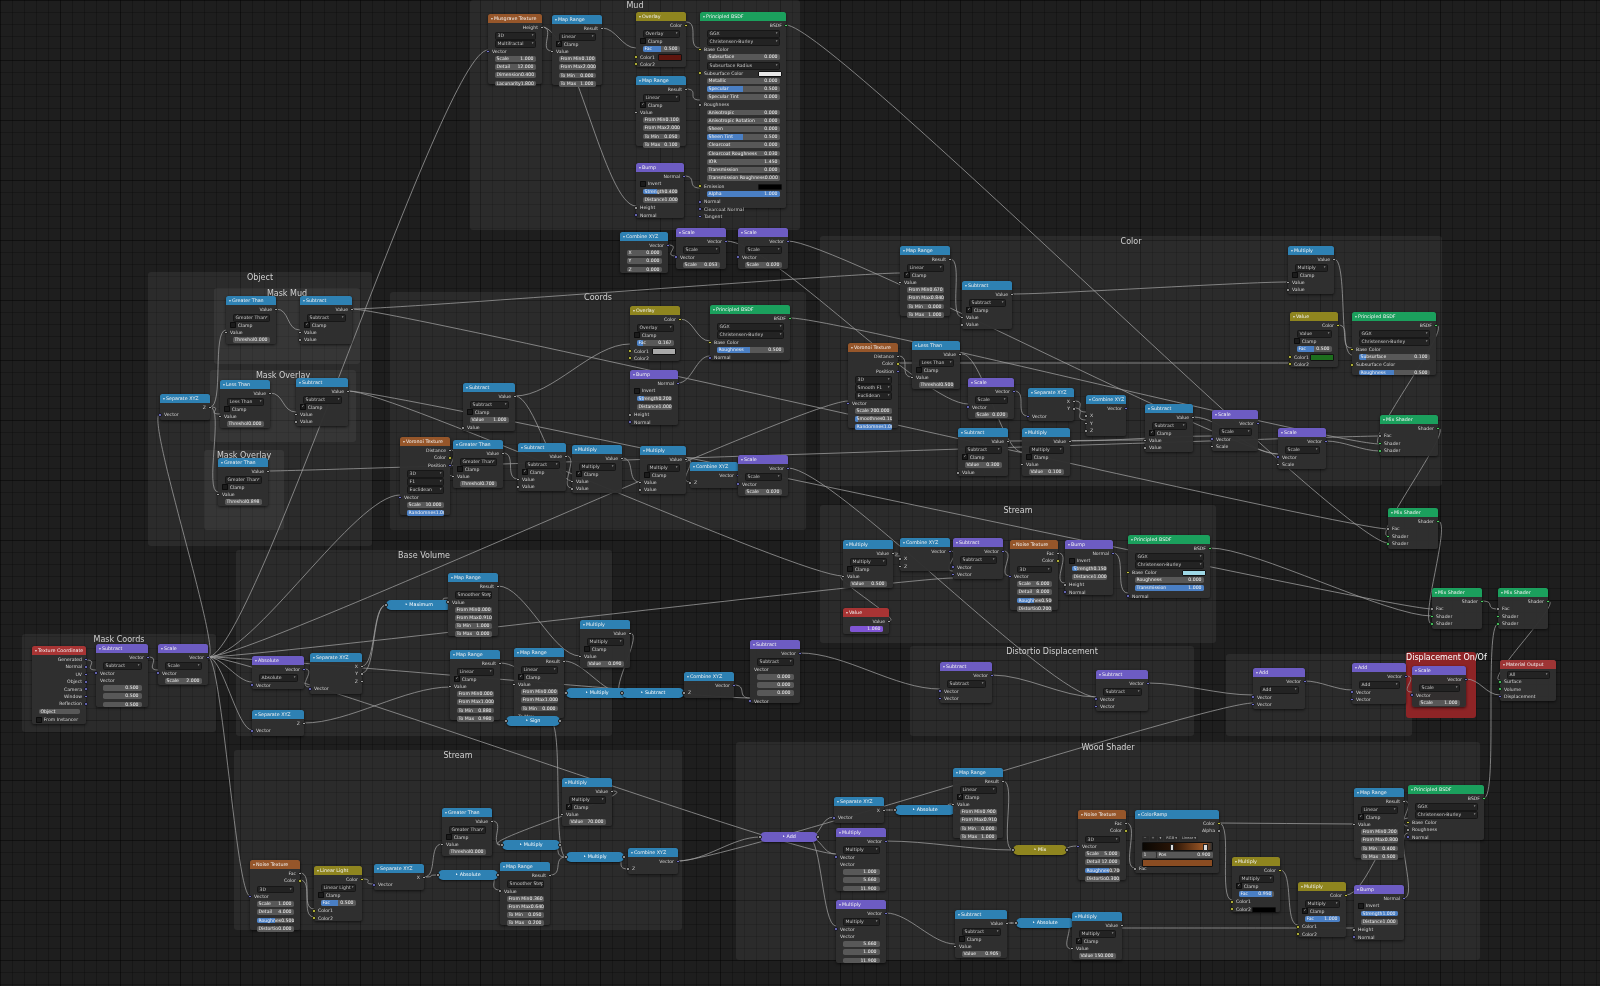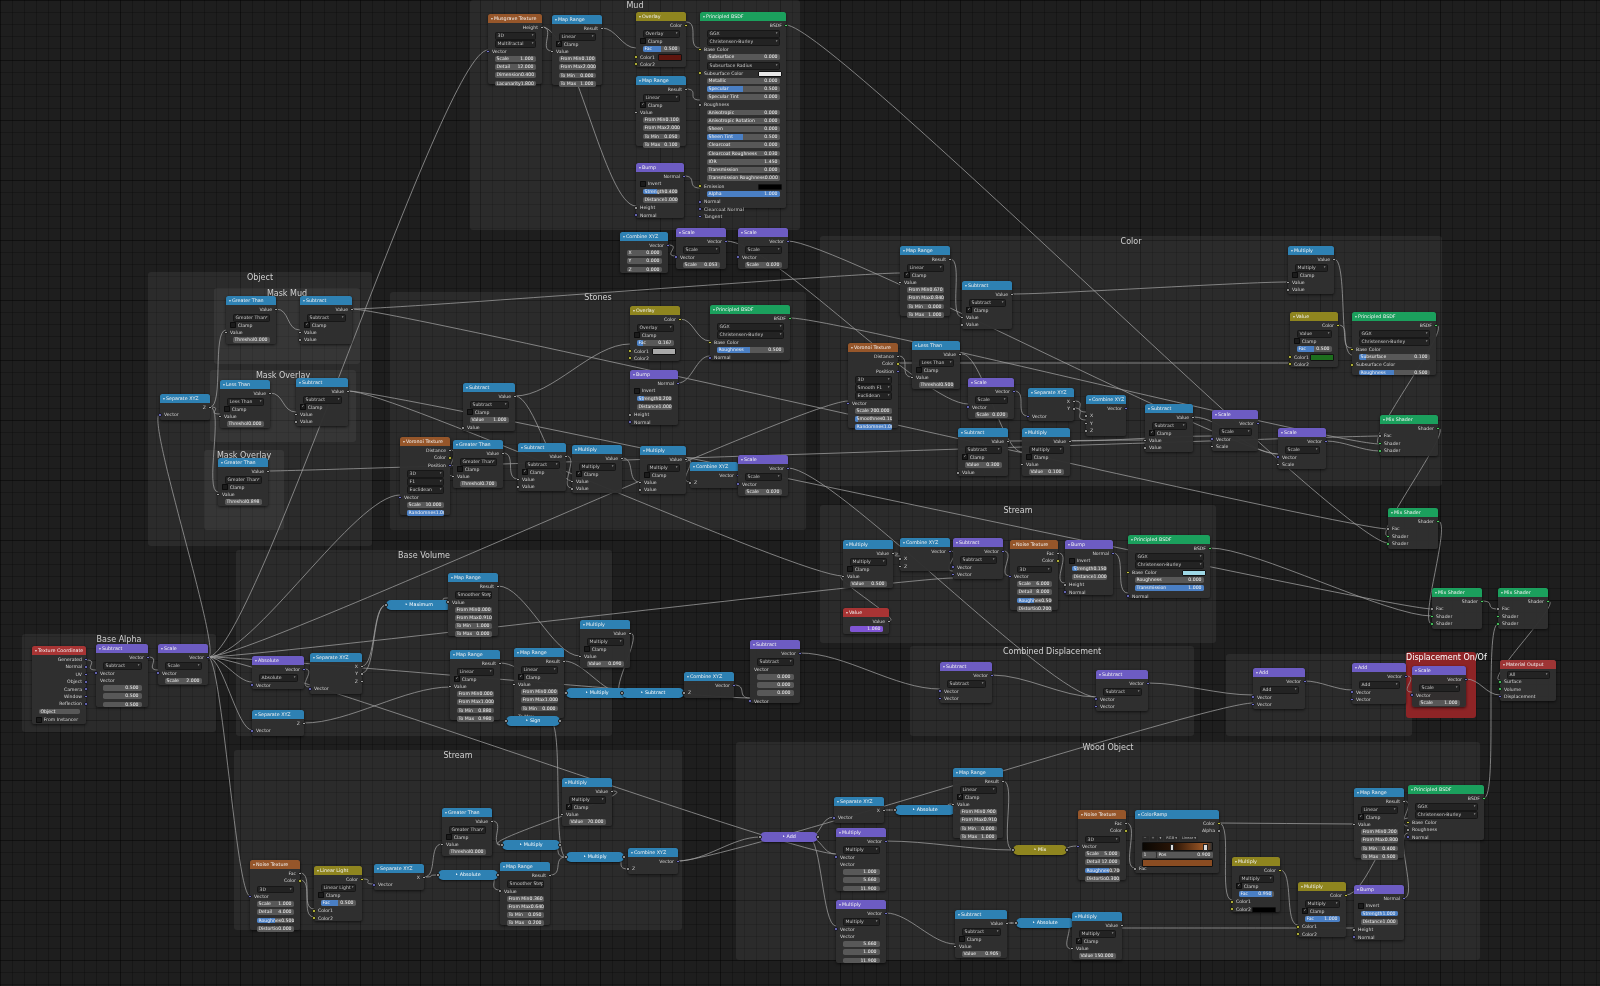--- a/index.html
+++ b/index.html
@@ -78,40 +78,40 @@
       <div class="frame" style="left: 214px; top: 288px; width: 146px; height: 76px;">
         <div class="frame-label">Mask Mud</div>
       </div>
       <div class="frame" style="left: 210px; top: 370px; width: 146px; height: 72px;">
         <div class="frame-label">Mask Overlay</div>
       </div>
       <div class="frame" style="left: 204px; top: 450px; width: 80px; height: 80px;">
         <div class="frame-label">Mask Overlay</div>
       </div>
       <div class="frame" style="left: 390px; top: 292px; width: 416px; height: 238px;">
-        <div class="frame-label">Stones</div>
+        <div class="frame-label">Coords</div>
       </div>
       <div class="frame" style="left: 820px; top: 236px; width: 622px; height: 250px;">
         <div class="frame-label">Color</div>
       </div>
       <div class="frame" style="left: 820px; top: 505px; width: 396px; height: 138px;">
         <div class="frame-label">Stream</div>
       </div>
       <div class="frame" style="left: 236px; top: 550px; width: 376px; height: 186px;">
         <div class="frame-label">Base Volume</div>
       </div>
       <div class="frame" style="left: 22px; top: 634px; width: 194px; height: 98px;">
-        <div class="frame-label">Base Alpha</div>
+        <div class="frame-label">Mask Coords</div>
       </div>
       <div class="frame" style="left: 910px; top: 646px; width: 284px; height: 90px;">
-        <div class="frame-label">Combined Displacement</div>
+        <div class="frame-label">Distortio Displacement</div>
       </div>
       <div class="frame" style="left: 1226px; top: 654px; width: 186px; height: 82px;"></div>
       <div class="frame" style="left: 736px; top: 742px; width: 744px; height: 218px;">
-        <div class="frame-label">Wood Object</div>
+        <div class="frame-label">Wood Shader</div>
       </div>
       <div class="frame" style="left: 234px; top: 750px; width: 448px; height: 180px;">
         <div class="frame-label">Stream</div>
       </div>
       <div class="frame red" style="left: 1406px; top: 652px; width: 70px; height: 66px;">
         <div class="frame-label">Displacement On/Of</div>
       </div>
     </div>
   <svg id="links" width="1600" height="986">
       <path d="M 208 657 C 253 657, 443 50, 488 50" fill="none" stroke="#9f9f9f" stroke-width="0.9" stroke-opacity="0.85"></path>

